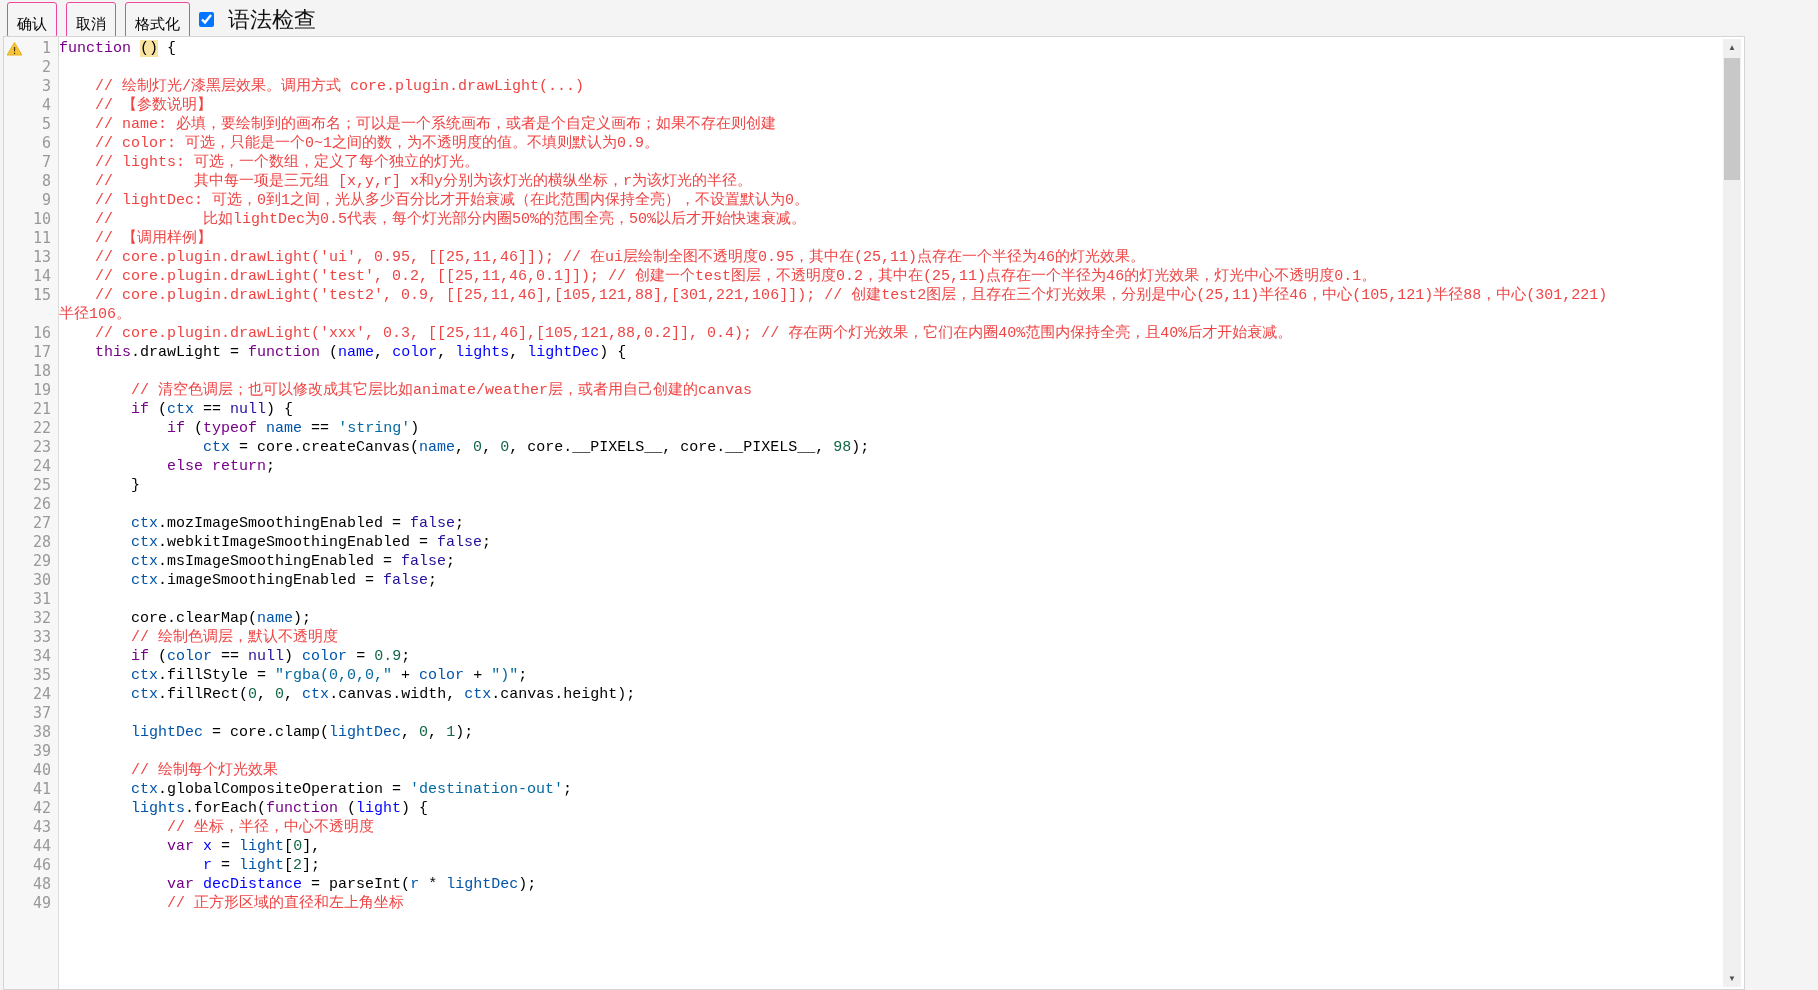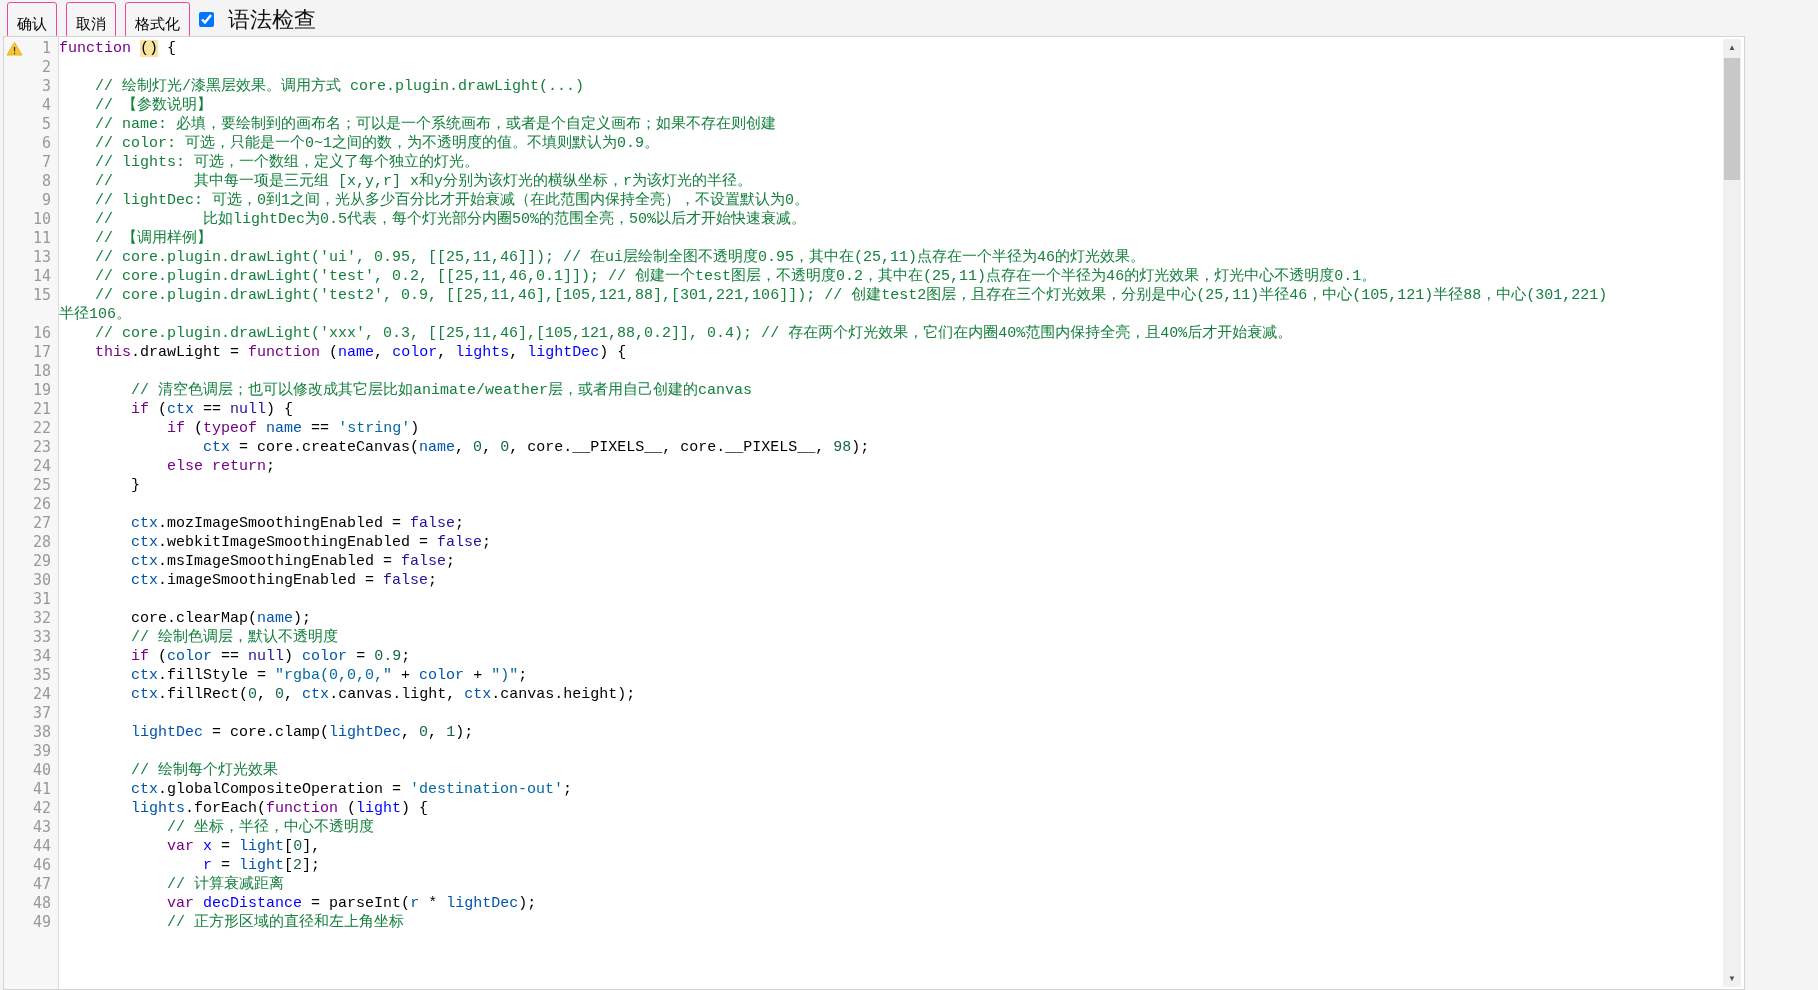--- a/index.html
+++ b/index.html
@@ -36,21 +36,21 @@
     font-family:"DejaVu Sans Mono","Liberation Mono",monospace;
     font-size:15px; line-height:19px;
   }
   .line { display:flex; }
   .gut {
     flex:0 0 55px; position:relative; text-align:right; padding-right:8px;
     color:#999; user-select:none;
   }
   .warnicon { position:absolute; left:3px; top:3px; }
   .code { flex:1; white-space:pre-wrap; word-break:break-all; min-height:19px; color:#000;font-family:Liberation Mono, monospace; }
-  .tk-c  { color:#15803d; }
+  .tk-c  { color:#ef4444; }
   .tk-k  { color:#708; }
   .tk-d  { color:#00f; }
   .tk-v2 { color:#05a; }
   .tk-a  { color:#219; }
   .tk-n  { color:#164; }
   .tk-s  { color:#0369a1; }
   .tk-p  { color:#000; }
   .tk-lw { color:#000; background:#f8e3a1; }
   
   .vscroll {
@@ -215,21 +215,21 @@
       <div class="line">
         <div class="gut"><span>34</span></div>
         <div class="code"><span class="tk-p">        </span><span class="tk-k">if</span><span class="tk-p"> (</span><span class="tk-v2">color</span><span class="tk-p"> == </span><span class="tk-a">null</span><span class="tk-p">) </span><span class="tk-v2">color</span><span class="tk-p"> = </span><span class="tk-n">0.9</span><span class="tk-p">;</span></div>
       </div>
       <div class="line">
         <div class="gut"><span>35</span></div>
         <div class="code"><span class="tk-p">        </span><span class="tk-v2">ctx</span><span class="tk-p">.fillStyle = </span><span class="tk-s">"rgba(0,0,0,"</span><span class="tk-p"> + </span><span class="tk-v2">color</span><span class="tk-p"> + </span><span class="tk-s">")"</span><span class="tk-p">;</span></div>
       </div>
       <div class="line">
         <div class="gut"><span>24</span></div>
-        <div class="code"><span class="tk-p">        </span><span class="tk-v2">ctx</span><span class="tk-p">.fillRect(</span><span class="tk-n">0</span><span class="tk-p">, </span><span class="tk-n">0</span><span class="tk-p">, </span><span class="tk-v2">ctx</span><span class="tk-p">.canvas.light, </span><span class="tk-v2">ctx</span><span class="tk-p">.canvas.height);</span></div>
+        <div class="code"><span class="tk-p">        </span><span class="tk-v2">ctx</span><span class="tk-p">.fillRect(</span><span class="tk-n">0</span><span class="tk-p">, </span><span class="tk-n">0</span><span class="tk-p">, </span><span class="tk-v2">ctx</span><span class="tk-p">.canvas.width, </span><span class="tk-v2">ctx</span><span class="tk-p">.canvas.height);</span></div>
       </div>
       <div class="line">
         <div class="gut"><span>37</span></div>
         <div class="code"><span class="tk-p"></span></div>
       </div>
       <div class="line">
         <div class="gut"><span>38</span></div>
         <div class="code"><span class="tk-p">        </span><span class="tk-v2">lightDec</span><span class="tk-p"> = core.clamp(</span><span class="tk-v2">lightDec</span><span class="tk-p">, </span><span class="tk-n">0</span><span class="tk-p">, </span><span class="tk-n">1</span><span class="tk-p">);</span></div>
       </div>
       <div class="line">
@@ -252,24 +252,20 @@
         <div class="gut"><span>43</span></div>
         <div class="code"><span class="tk-c">            // 坐标，半径，中心不透明度</span></div>
       </div>
       <div class="line">
         <div class="gut"><span>44</span></div>
         <div class="code"><span class="tk-p">            </span><span class="tk-k">var</span><span class="tk-p"> </span><span class="tk-d">x</span><span class="tk-p"> = </span><span class="tk-v2">light</span><span class="tk-p">[</span><span class="tk-n">0</span><span class="tk-p">],</span></div>
       </div>
       <div class="line">
         <div class="gut"><span>46</span></div>
         <div class="code"><span class="tk-p">                </span><span class="tk-d">r</span><span class="tk-p"> = </span><span class="tk-v2">light</span><span class="tk-p">[</span><span class="tk-n">2</span><span class="tk-p">];</span></div>
-      </div>
-      <div class="line">
-        <div class="gut"><span>47</span></div>
-        <div class="code"><span class="tk-c">            // 计算衰减距离</span></div>
       </div>
       <div class="line">
         <div class="gut"><span>48</span></div>
         <div class="code"><span class="tk-p">            </span><span class="tk-k">var</span><span class="tk-p"> </span><span class="tk-d">decDistance</span><span class="tk-p"> = parseInt(</span><span class="tk-v2">r</span><span class="tk-p"> * </span><span class="tk-v2">lightDec</span><span class="tk-p">);</span></div>
       </div>
       <div class="line">
         <div class="gut"><span>49</span></div>
         <div class="code"><span class="tk-c">            // 正方形区域的直径和左上角坐标</span></div>
       </div>
     </div>

